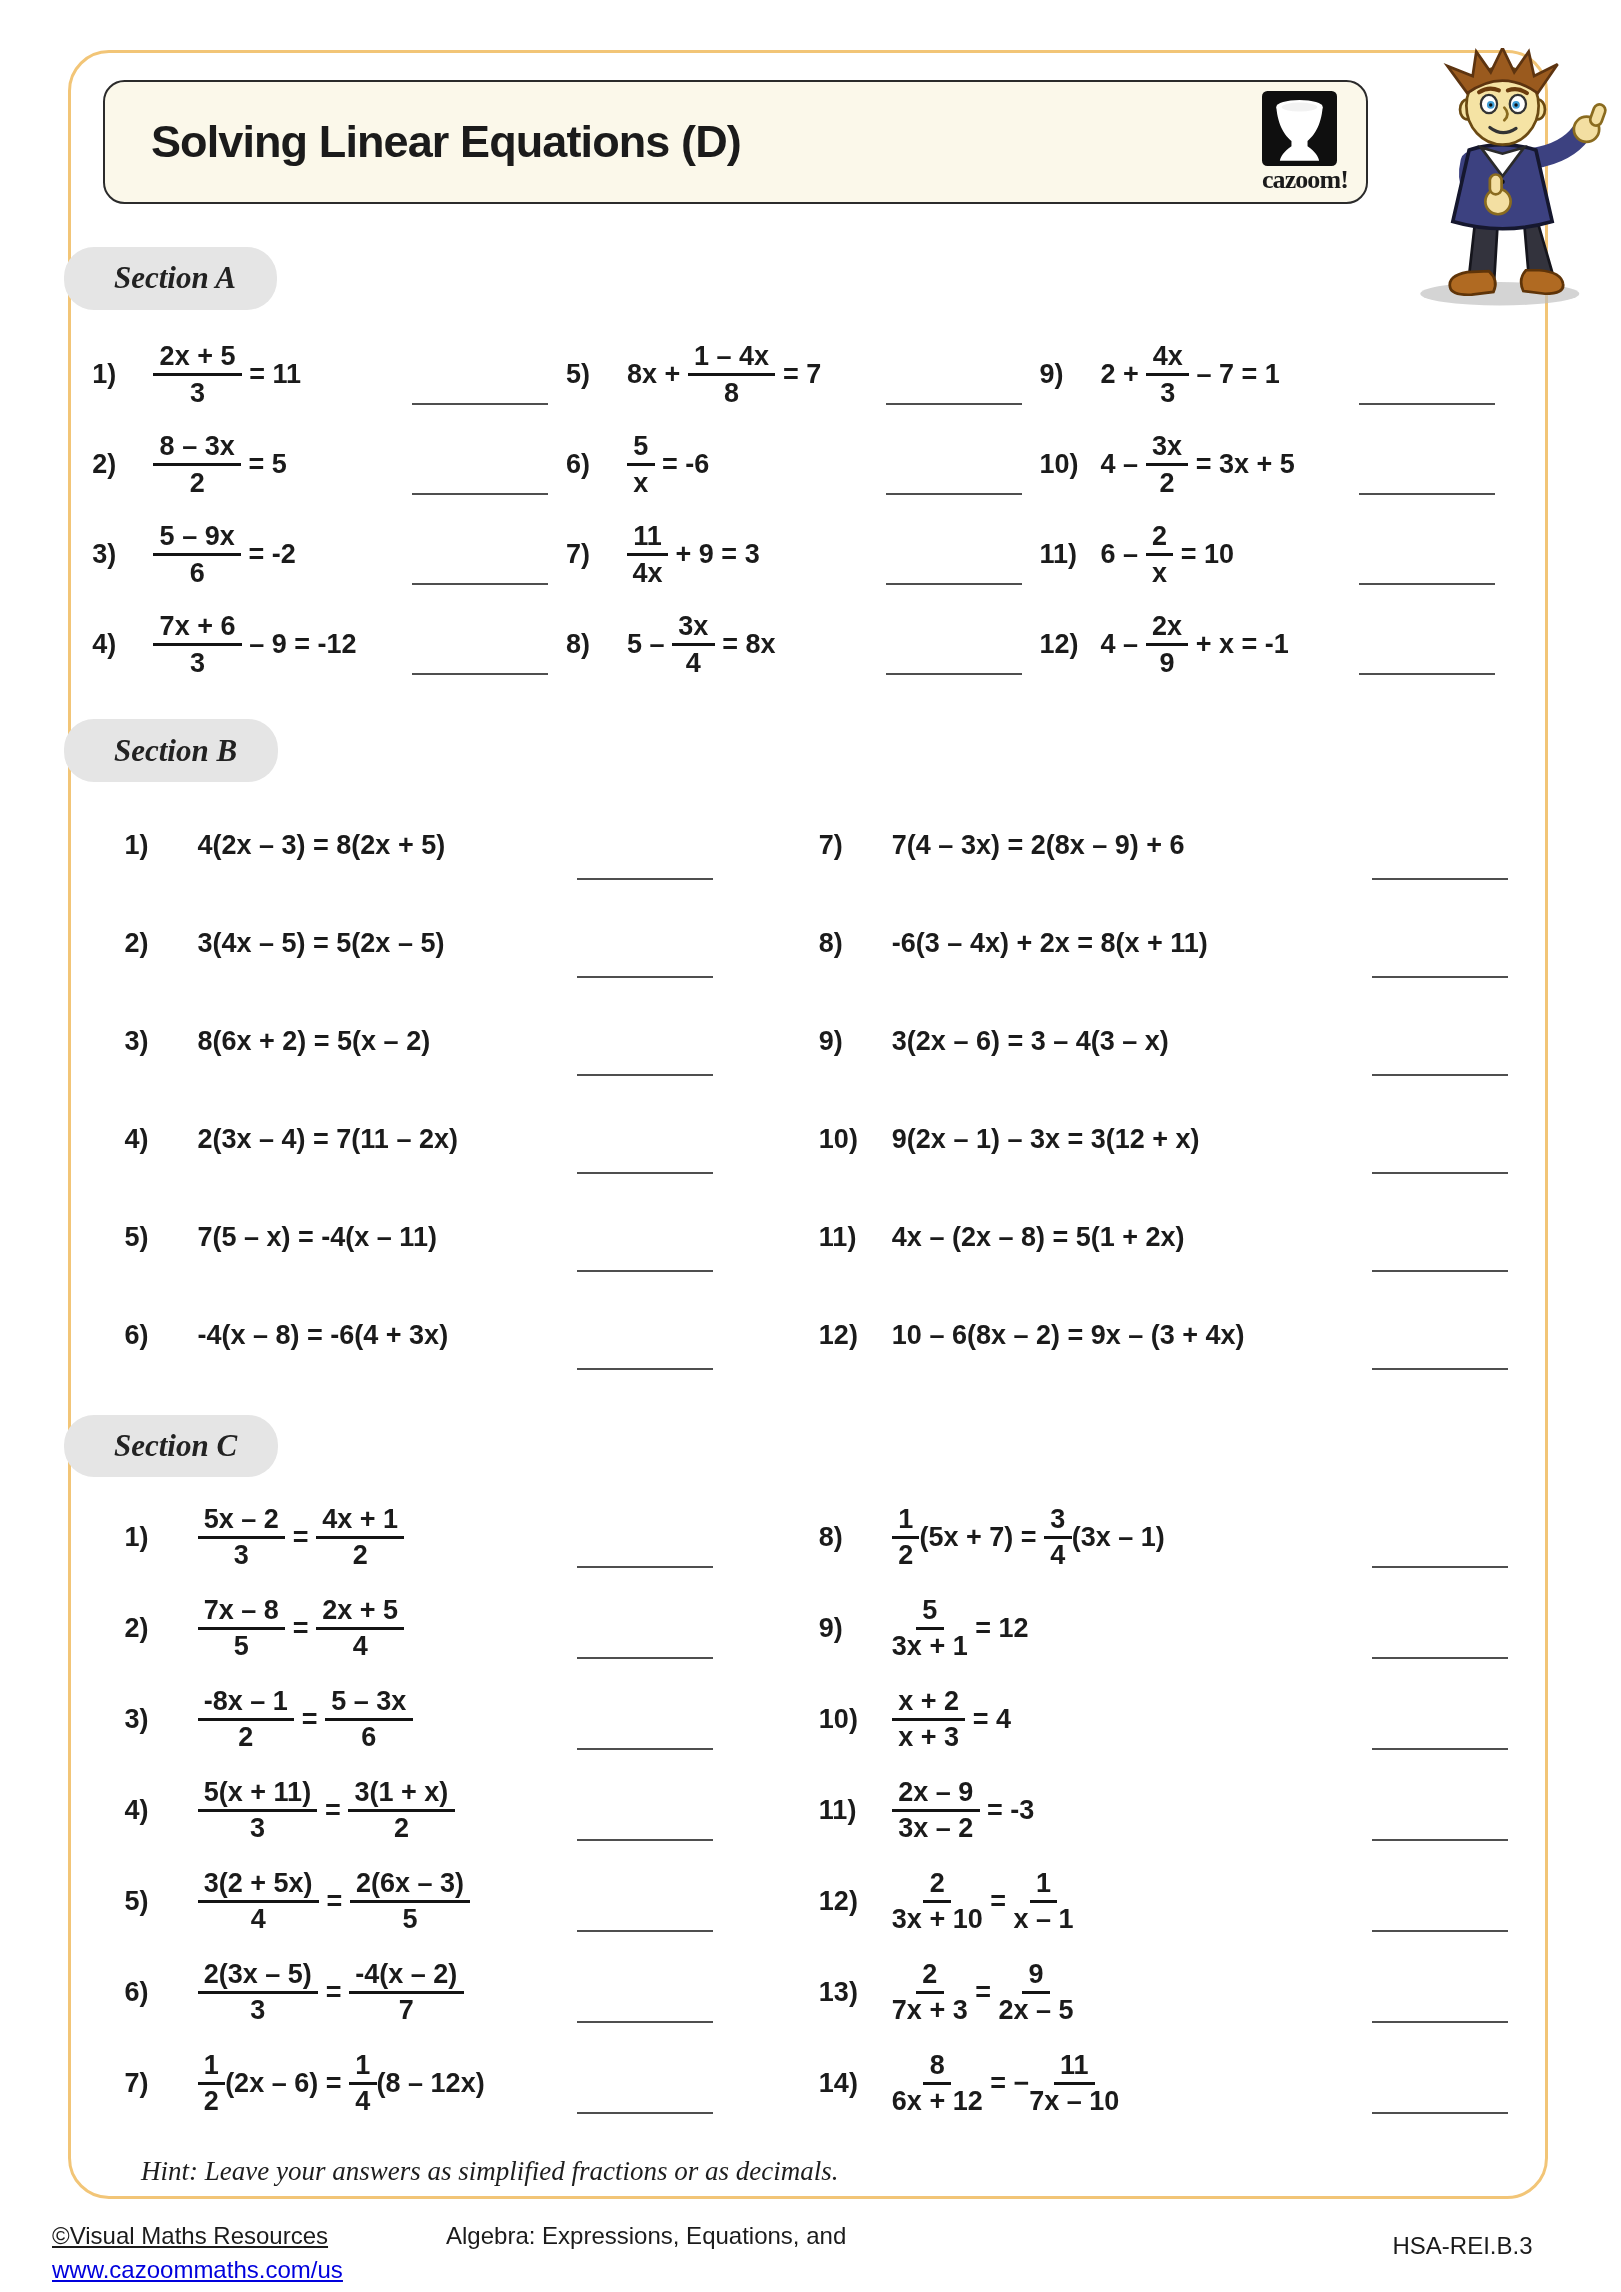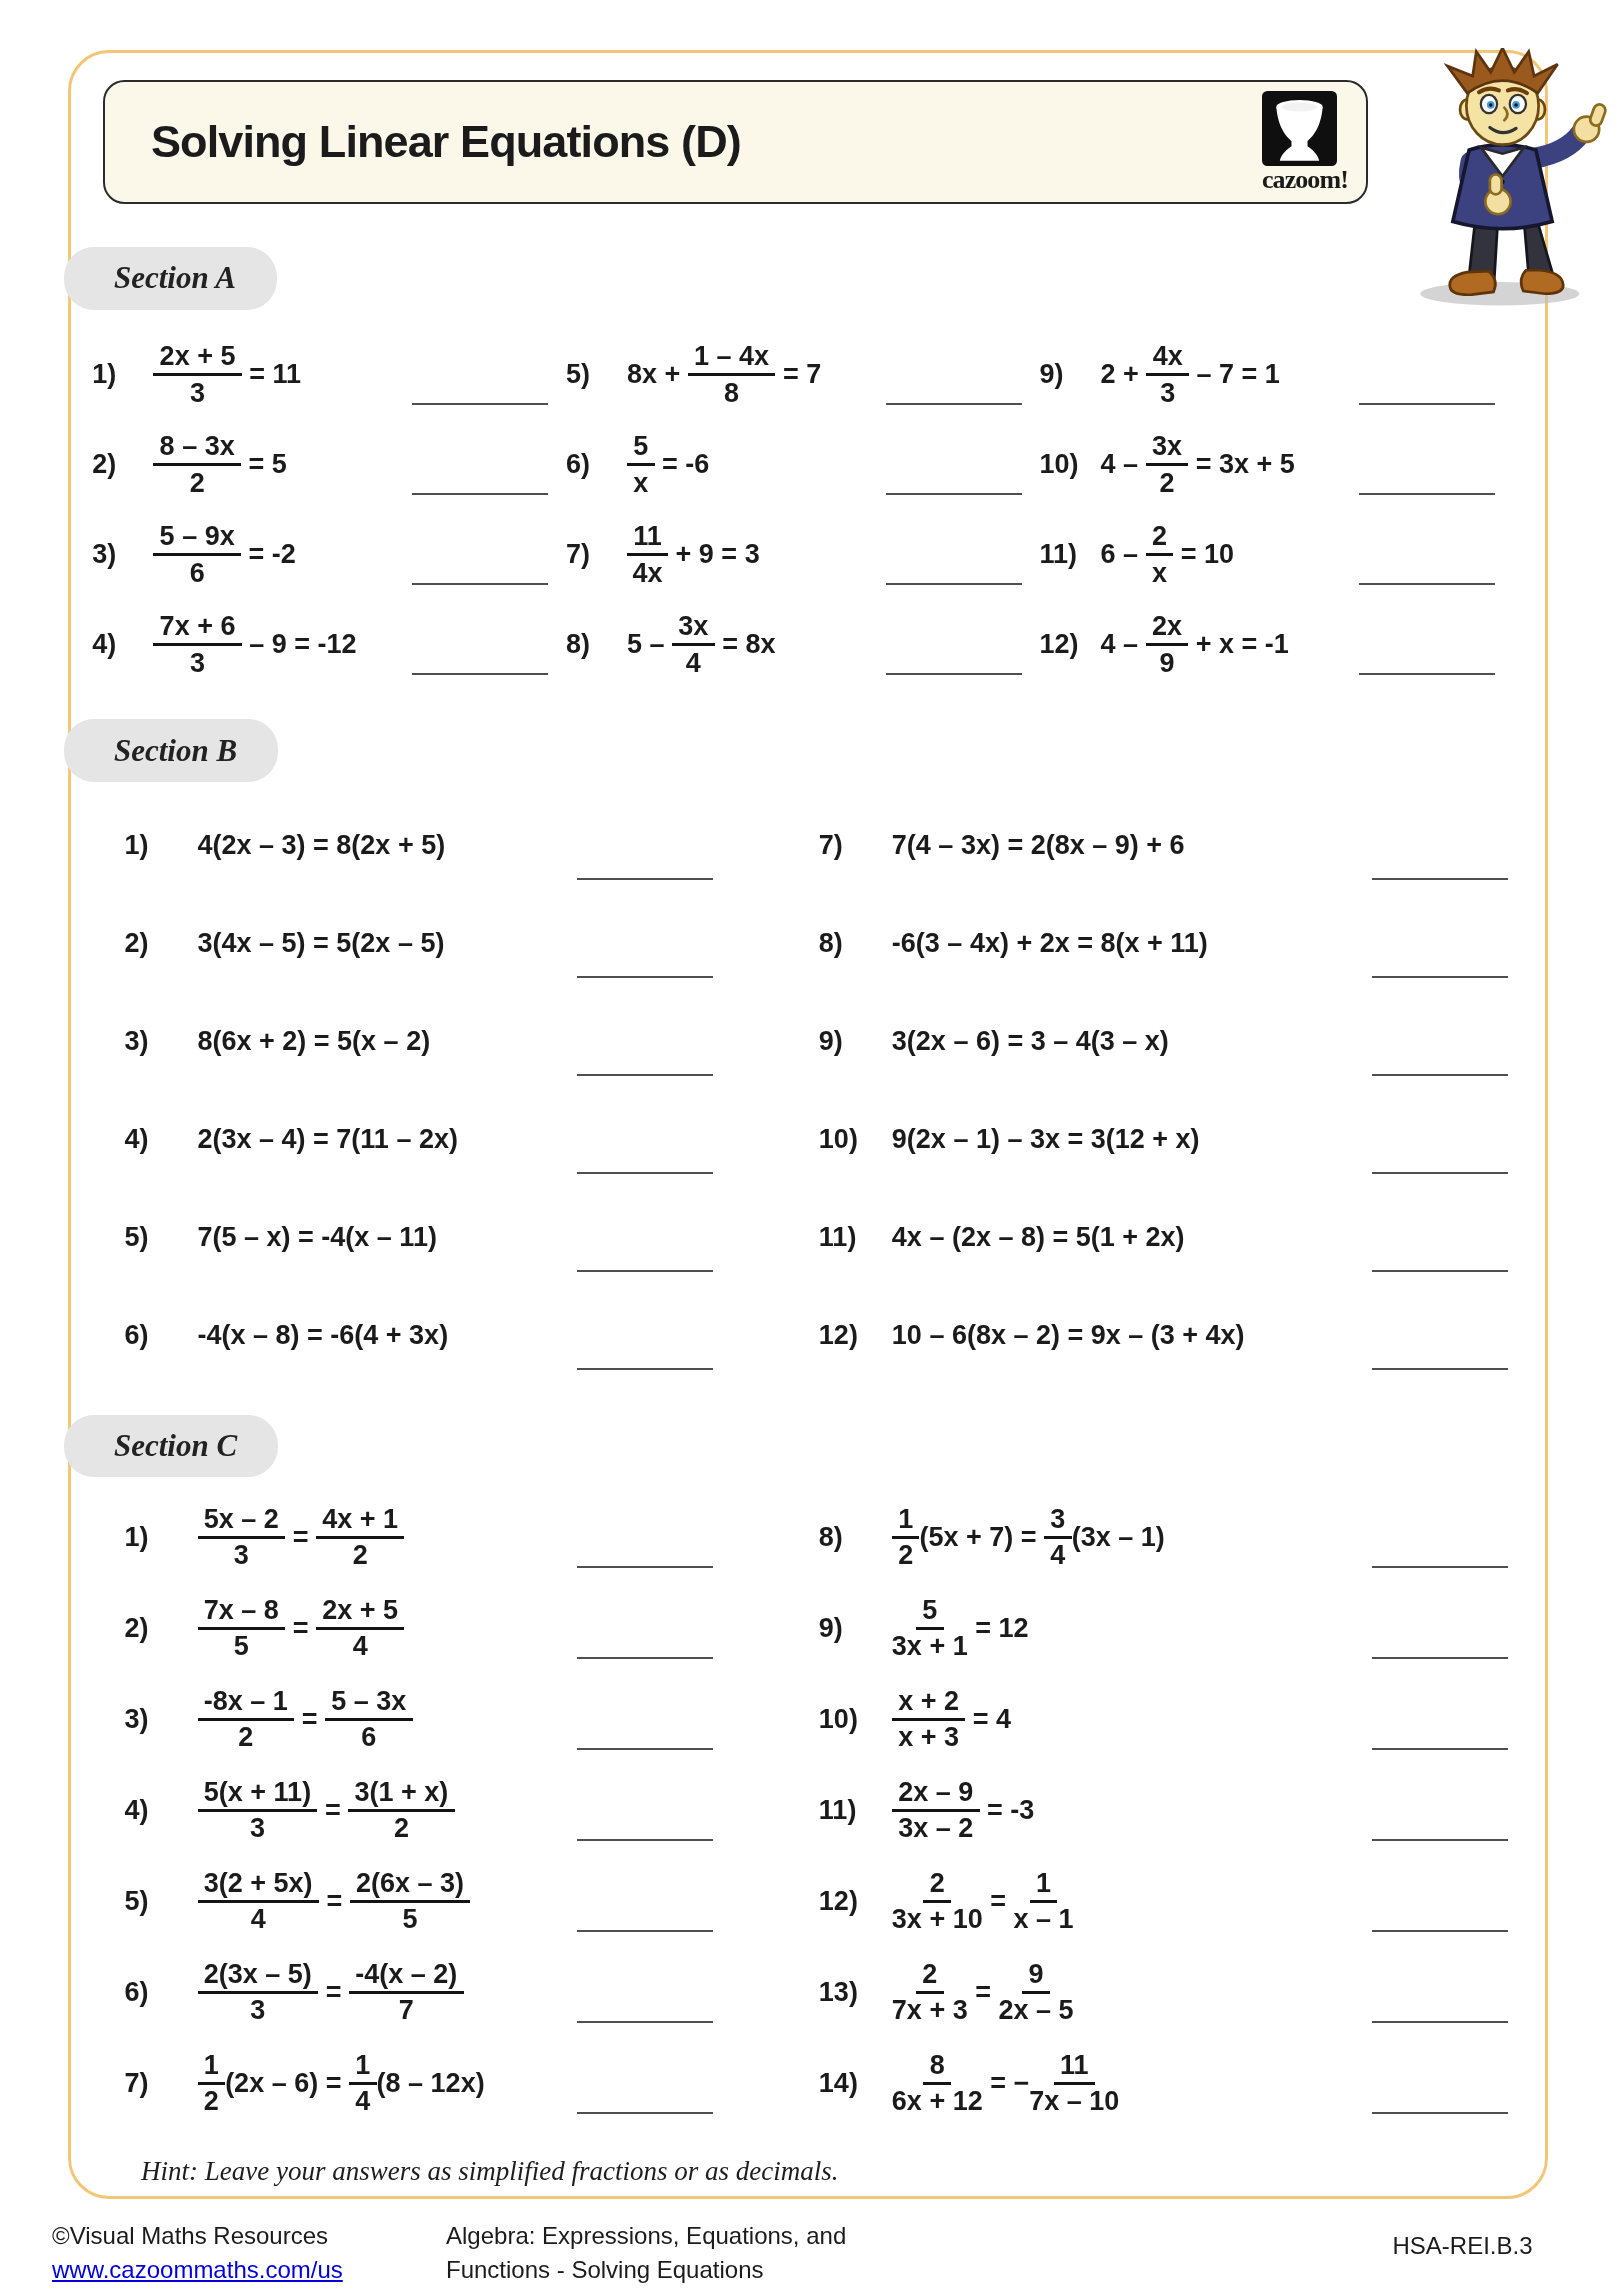--- a/index.html
+++ b/index.html
@@ -53,21 +53,21 @@
   .sec-b .item:nth-child(n+7) .blank{margin-right:5.4px;}
   .sec-c .item:nth-child(n+8) .blank{margin-right:5.4px;}
 
   .hint{margin:27px 0 0 38px;font-family:"Liberation Serif",serif;font-style:italic;
         font-size:27px;color:#1e1e1e;}
 
   .mascot{position:absolute;right:5.4px;top:48px;width:229px;height:262px;z-index:5;}
 
   .footer{position:absolute;left:0;top:2219px;width:1622px;box-sizing:border-box;
           display:flex;align-items:flex-start;padding:0 52px;}
-  .f-left{width:394px;font-size:24px;line-height:1.4;}
+  .f-left{width:394px;font-size:24px;line-height:1.4;text-decoration:underline;}
   .f-center{flex:1;text-align:left;font-size:24px;line-height:1.4;}
   .f-right{width:215px;text-align:center;font-size:24px;padding-top:12.5px;}
   .link{color:#0000dd;text-decoration:underline;cursor:pointer;}
 </style>
 </head>
 <body>
 
 <div class="frame">
 
   <div class="title-box">
@@ -565,17 +565,16 @@
   </svg>
 </div>
 
 <div class="footer">
   <div class="f-left">
     <div>©Visual Maths Resources</div>
     <div><a class="link">www.cazoommaths.com/us</a></div>
   </div>
   <div class="f-center">
     <div>Algebra: Expressions, Equations, and</div>
-    <div>Functions - Solving Equations</div>
   </div>
   <div class="f-right">HSA-REI.B.3</div>
 </div>
 
 
 </body></html>

